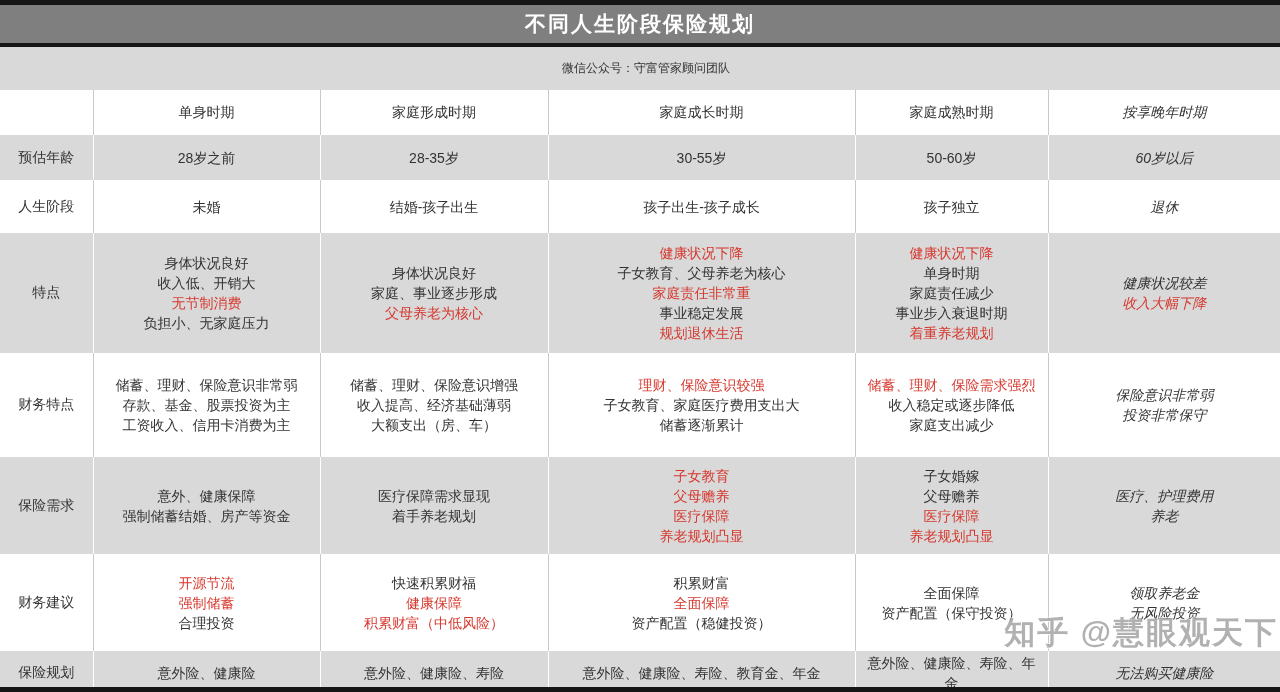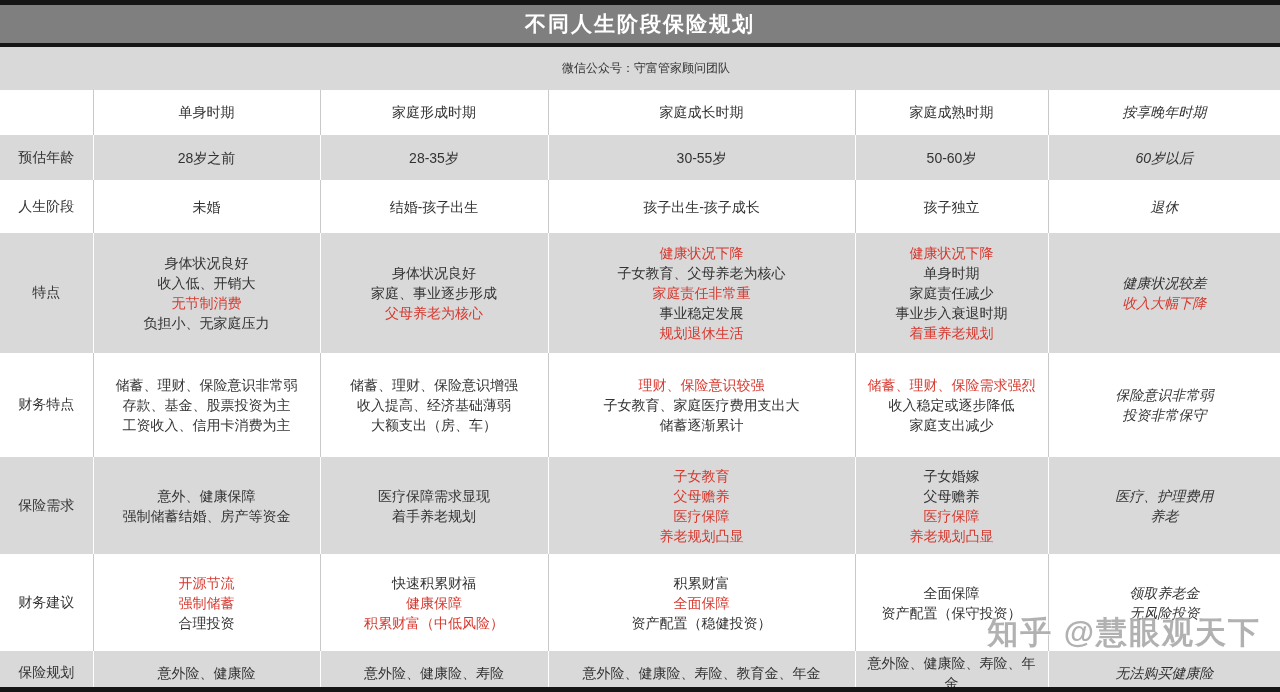--- a/index.html
+++ b/index.html
@@ -48,21 +48,21 @@
   tr.plain th,tr.plain td{background:#ffffff;border-right:1px solid var(--cell-border);}
   tr.shaded th,tr.shaded td{background:var(--band-bg);border-right:1px solid #ffffff;text-align:center;}
   thead th:last-child,tr th:last-child,tr td:last-child{border-right:none;font-style:italic;}
   .line{line-height:20px;}
   .line.red{color:var(--accent-red);}
   .bottom-bar{
     position:absolute;left:0;bottom:0;width:1280px;height:5px;background:var(--rule);
   }
   .watermark{
     position:absolute;
-    top:612px;right:19px;
+    top:612px;right:2px;
     font-size:31px;font-weight:bold;letter-spacing:2px;
     color:rgba(125,125,125,0.60);
     text-shadow:1px 1px 0 rgba(255,255,255,0.85),-1px -1px 0 rgba(255,255,255,0.5);
     pointer-events:none;white-space:nowrap;
   }
 </style>
 </head>
 <body>
 
 <div class="page">

